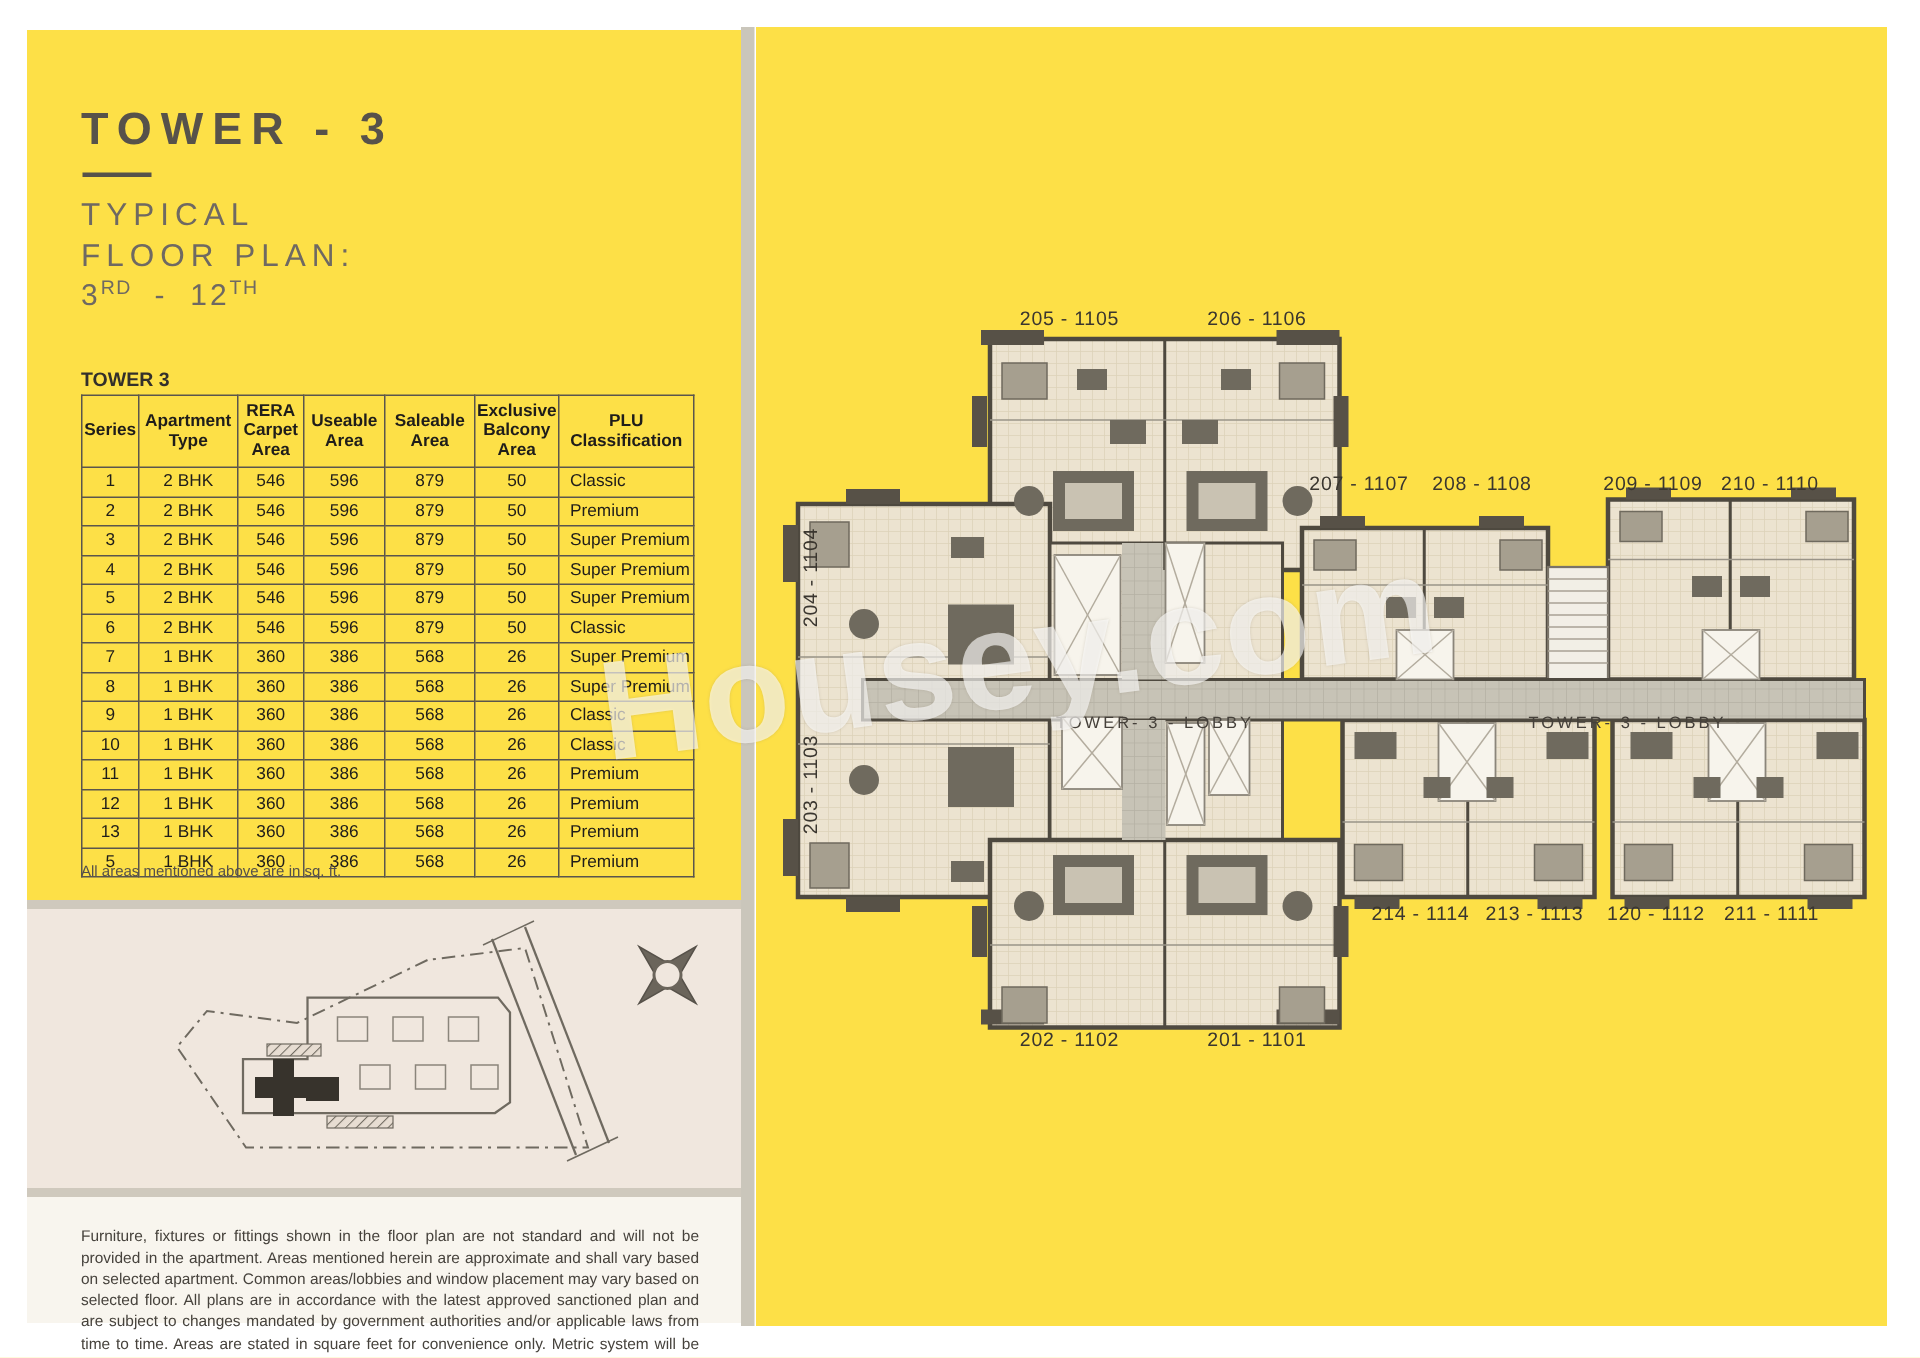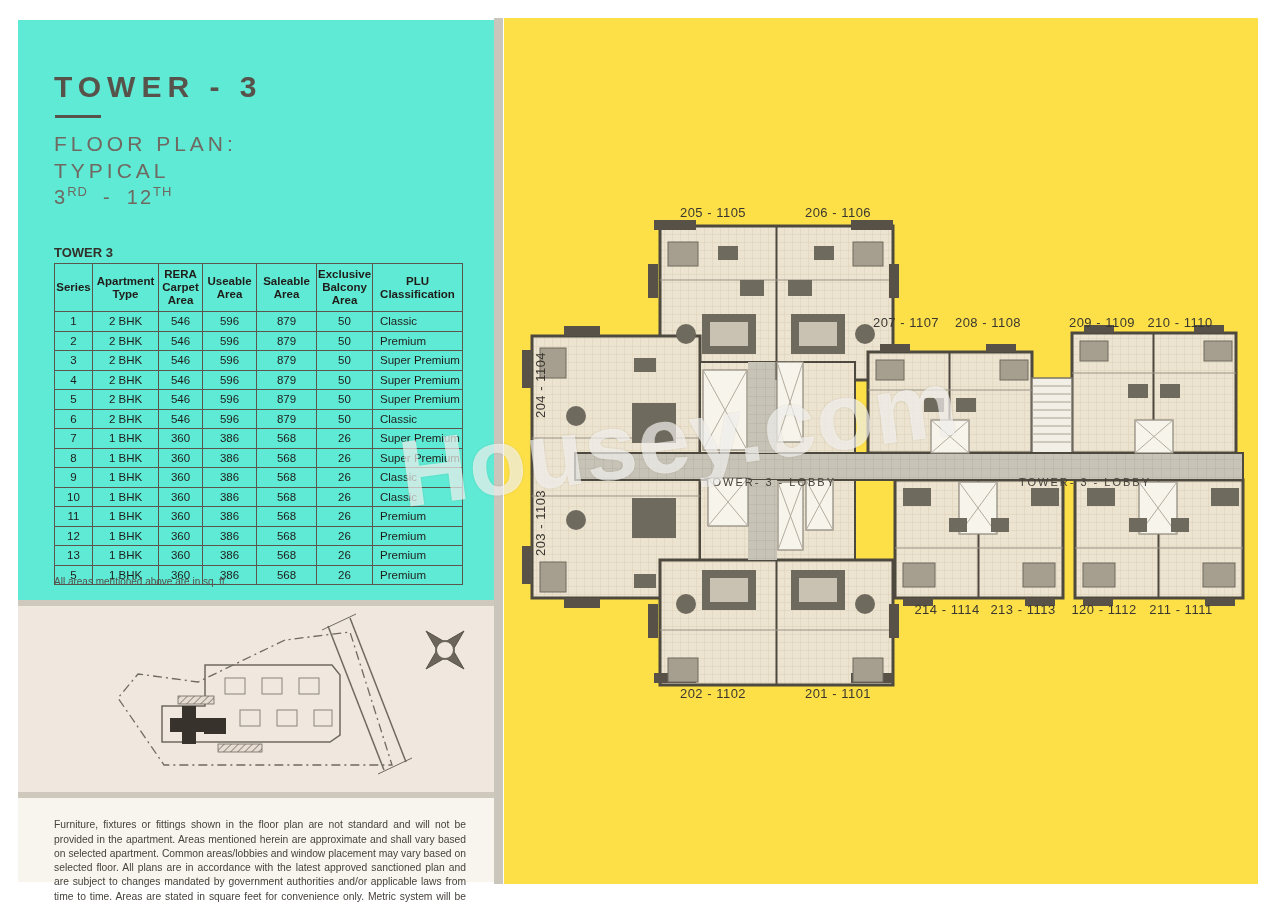--- a/index.html
+++ b/index.html
@@ -1,21 +1,21 @@
 <!DOCTYPE html>
 <html><head>
 <meta charset="utf-8">
 <style>
   html,body{margin:0;padding:0;background:#ffffff;}
   #page{position:relative;width:1280px;height:905px;background:#ffffff;
         font-family:"Liberation Sans",sans-serif;overflow:hidden;}
 
   
   .col-left{position:absolute;left:18px;top:20px;width:476px;height:862px;background:#cfc9bd;}
-  .sec-top{position:absolute;left:0;top:0;width:476px;height:580px;background:#5eead4;}
+  .sec-top{position:absolute;left:0;top:0;width:476px;height:580px;background:#fde047;}
   .sec-mid{position:absolute;left:0;top:586px;width:476px;height:186px;background:#f0e7de;}
   .sec-bot{position:absolute;left:0;top:778px;width:476px;height:84px;background:#f8f5ee;}
   .divider-vert{position:absolute;left:494px;top:18px;width:9px;height:866px;background:#cac6bb;}
 
   .title{position:absolute;left:36px;top:50px;font-size:30px;font-weight:600;
          letter-spacing:6px;color:#57524a;}
   .title-rule{position:absolute;left:37px;top:95px;width:46px;height:3px;background:#57524a;}
   .subtitle{position:absolute;left:36px;top:110px;font-size:21px;letter-spacing:4px;
             color:#6f6962;line-height:27px;}
   .floor-range{position:absolute;left:36px;top:164px;font-size:20px;letter-spacing:2px;color:#6f6962;}
@@ -47,22 +47,22 @@
 <body>
 
 <div id="page">
 
   <div class="col-left">
 
     <div class="sec-top">
       <div class="title">TOWER - 3</div>
       <div class="title-rule"></div>
       <div class="subtitle">
+        <div>TYPICAL</div>
         <div>FLOOR PLAN:</div>
-        <div>TYPICAL</div>
       </div>
       <div class="floor-range"><span>3</span><span class="sup">RD</span>&nbsp;&nbsp;<span>-</span>&nbsp;&nbsp;<span>12</span><span class="sup">TH</span></div>
 
       <div class="tbl-heading">TOWER 3</div>
       <table class="area-table">
         <colgroup>
           <col style="width:38px">
             <col style="width:66px">
             <col style="width:44px">
           <col style="width:54px">

